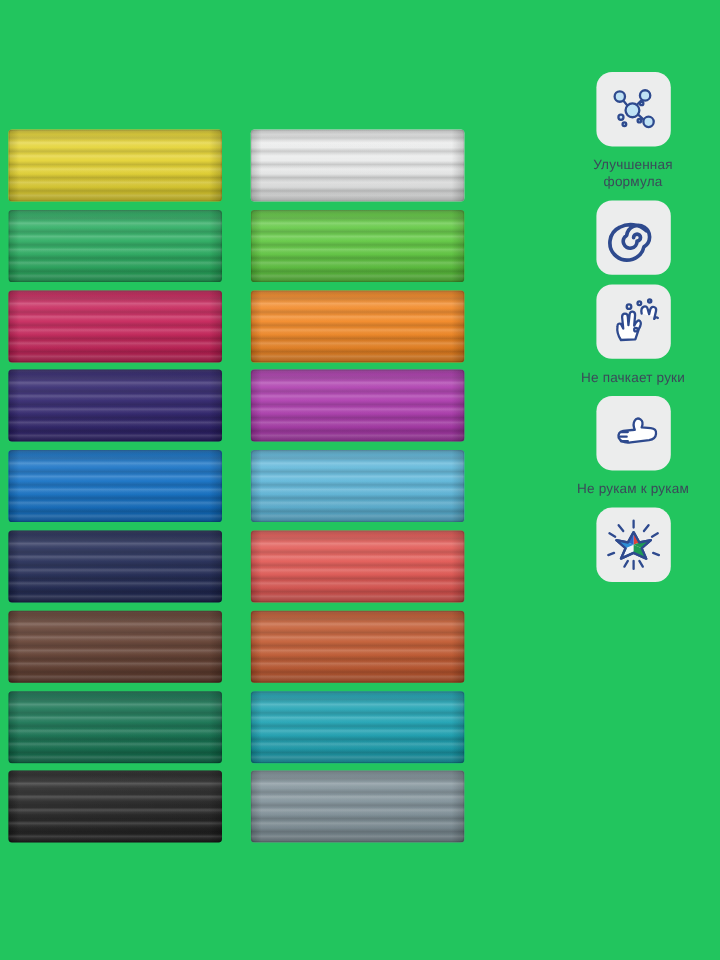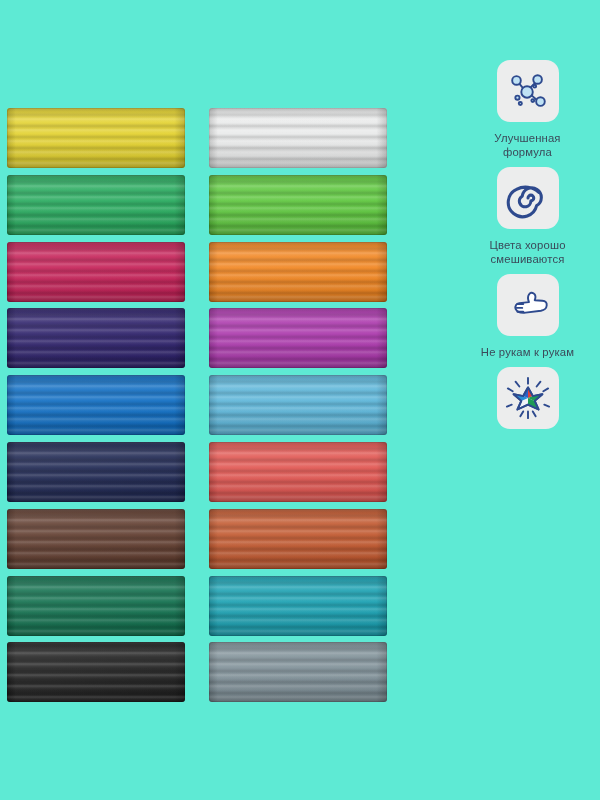--- a/index.html
+++ b/index.html
@@ -6,21 +6,21 @@
   html, body {
     margin: 0; padding: 0;
     width: 600px; height: 800px;
     background: #ffffff;
     font-family: "Liberation Sans", sans-serif;
     overflow: hidden;
   }
   #page {
     position: relative;
     width: 600px; height: 800px;
-    background: #5eead4;
+    background: #22c55e;
   }
 
   
   .bar-grid {
     position: absolute;
     left: 0; top: 0;
     width: 400px; height: 800px;
   }
   .bar {
     position: absolute;
@@ -220,21 +220,33 @@
           </svg>
         </div>
         <div class="feature-label">Улучшенная<br>формула</div>
       </div>
       <div class="feature">
         <div class="feature-icon-box">
           <svg width="46" height="46" viewBox="0 0 48 48" fill="none" stroke="#2e4a8e" stroke-width="2" stroke-linecap="round" stroke-linejoin="round">
             <path d="M24 24 a3 3 0 1 1 3 3 a6 6 0 1 1 -9 -5 a10 10 0 1 1 15 10 a15 15 0 1 1 -21 -17 a20 20 0 0 1 23 3" stroke-width="3.2"></path>
           </svg>
         </div>
-        <div class="feature-label">Цвета хорошо<br>смешиваются</div>
+      </div>
+      <div class="feature">
+        <div class="feature-icon-box">
+          <svg width="46" height="46" viewBox="0 0 48 48" fill="none" stroke="#2e4a8e" stroke-width="2" stroke-linecap="round" stroke-linejoin="round">
+            <path d="M13 40 q-4 -6 -3 -12 q0 -3 3 -2 l2 4 l-1 -10 q0 -3 2.5 -3 q2.5 0 2.5 3 l0.5 7 l1 -9 q0.3 -3 2.7 -2.7 q2.3 0.3 2.1 3.2 l-0.8 9 q3 -6 5 -4 q2 2 -1 7 l-3 9 z" fill="#fff"></path>
+            <path d="M31 17 q-1 -5 2 -6 q2.5 -0.8 3.3 2.2 l1.2 4.3 l1 -4 q0.8 -2.8 3.2 -2.2 q2.4 0.6 1.8 3.4 l-1.6 7 q1.8 -2.2 3.2 -0.8" fill="#fff"></path>
+            <circle cx="20" cy="11" r="2" fill="none"></circle>
+            <circle cx="29" cy="8" r="1.6" fill="none"></circle>
+            <circle cx="26" cy="31" r="1.5" fill="none"></circle>
+            <circle cx="38" cy="6" r="1.4" fill="none"></circle>
+          </svg>
+        </div>
+        <div class="feature-label">Не пачкает руки</div>
       </div>
       <div class="feature">
         <div class="feature-icon-box">
           <svg width="46" height="46" viewBox="0 0 48 48" fill="none" stroke="#2e4a8e" stroke-width="2" stroke-linecap="round" stroke-linejoin="round">
             <path d="M11 28 q-1 -5 4 -6 l10 -1 q-2 -5 0 -8 q2 -3 5 -1 q3 2 1 7 l8 0.5 q5 0.4 4.5 5 q-0.4 4.5 -6 5.5 l-16 2 q-8 1 -10.5 -4 z" fill="#fff"></path>
             <line x1="13" y1="23" x2="19" y2="23"></line>
             <line x1="12" y1="27" x2="18" y2="27"></line>
             <line x1="13" y1="31" x2="19" y2="31"></line>
           </svg>
         </div>

